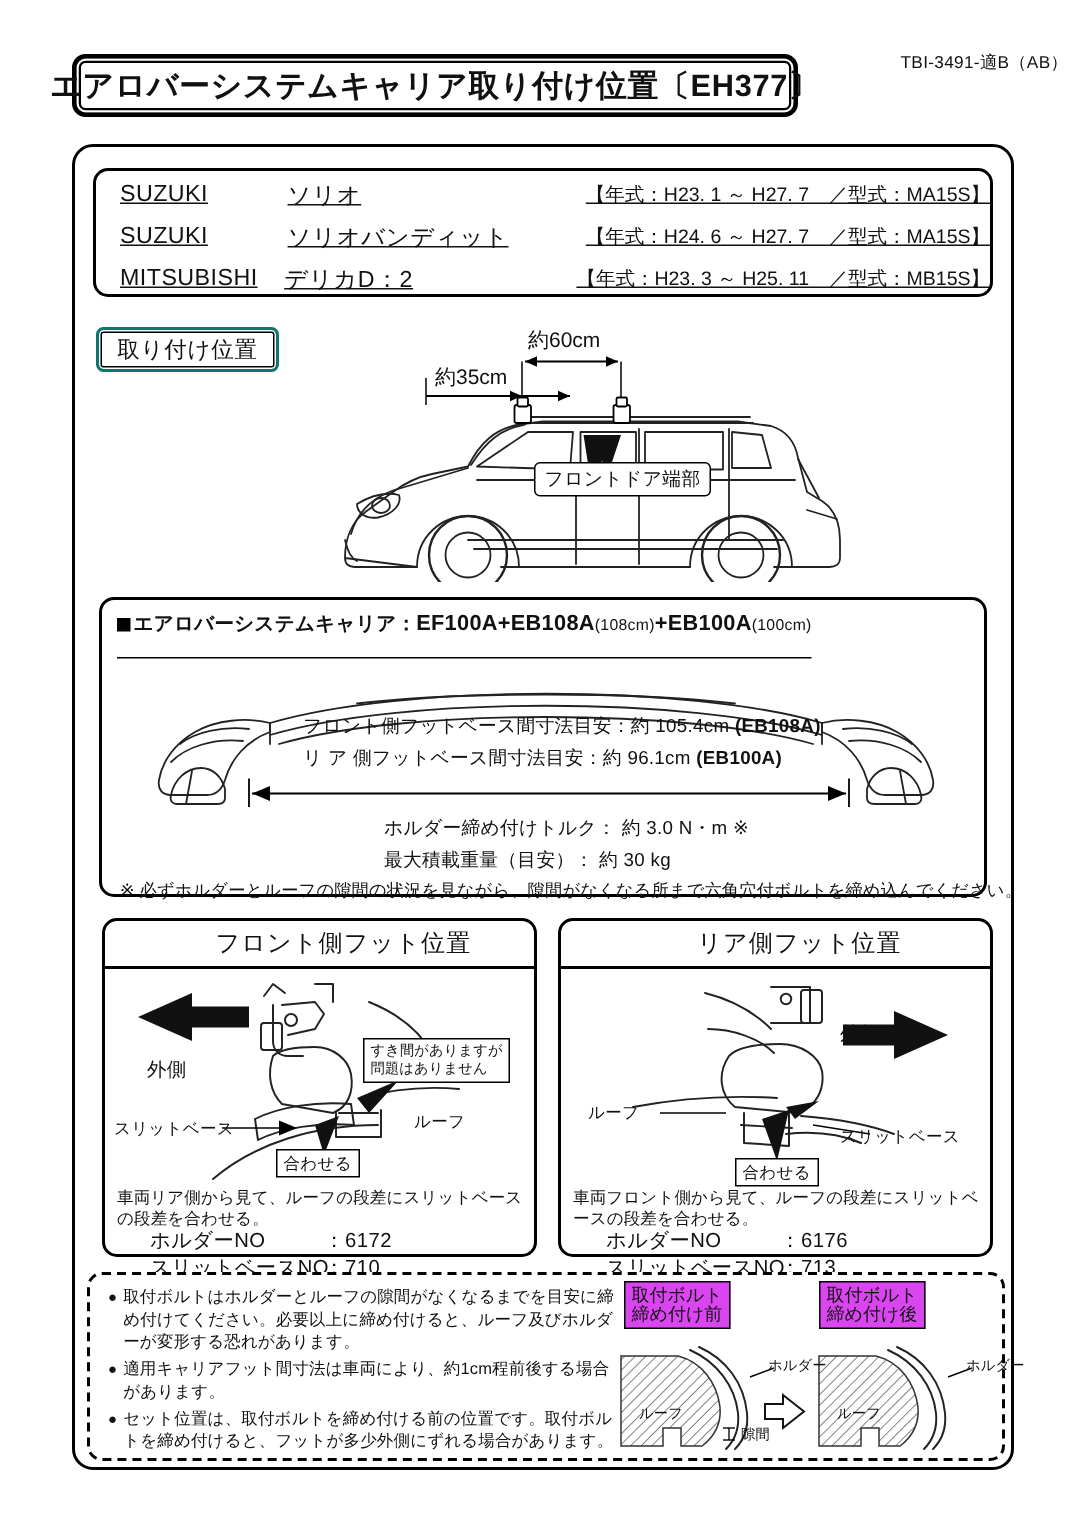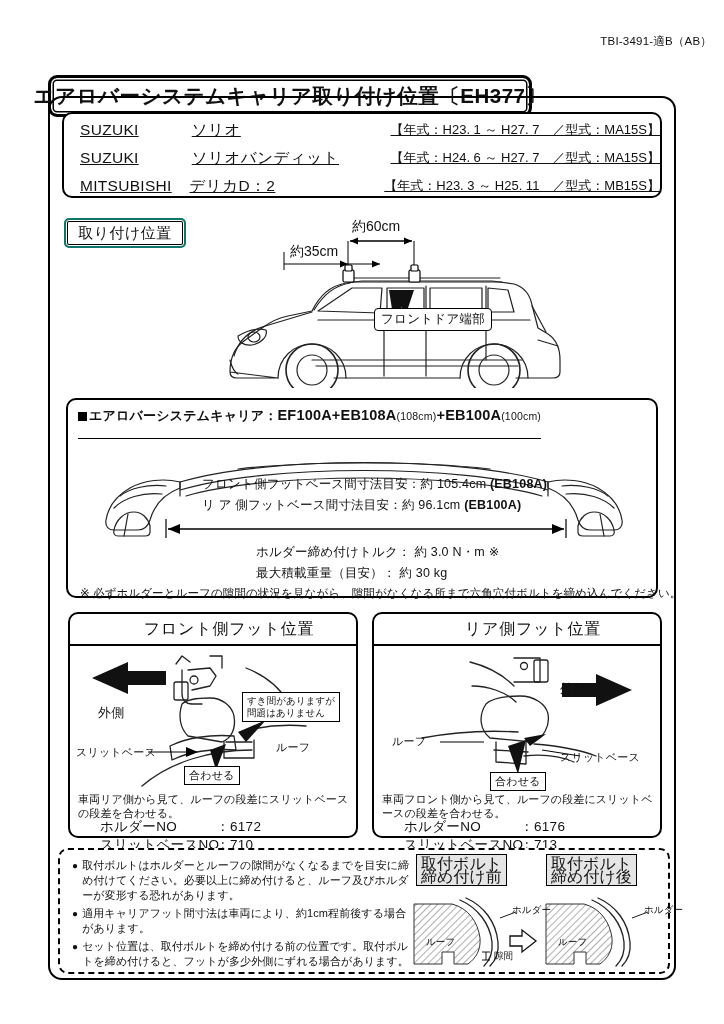--- a/index.html
+++ b/index.html
@@ -35,21 +35,20 @@
     top: 36px;
     width: 478px;
     height: 36px;
     border: 3px solid #000;
     border-radius: 9px;
     box-shadow: 0 0 0 1.5px #fff inset, 0 0 0 3px #000 inset;
     background: #fff;
     display: flex;
     align-items: center;
     justify-content: center;
-    margin-top: 39px;
   }
   .title-box .t {
     font-size: 20.5px;
     font-weight: bold;
     letter-spacing: .5px;
     white-space: nowrap;
   }
 
   
   .main-frame {
@@ -293,22 +292,22 @@
   .bolt-panel {
     position: absolute;
     left: 352px;
     top: 4px;
     width: 252px;
     height: 116px;
   }
   .bolt-sub {
     position: absolute;
     border: 1.5px solid #000;
-    background: #e5e5e5;
-    font-size: 16px;
+    background: #d946ef;
+    font-size: 12px;
     line-height: 13px;
     padding: 2px 4px;
     white-space: nowrap;
   }
   .bolt-lbl {
     position: absolute;
     font-size: 9.5px;
     white-space: nowrap;
     letter-spacing: .1px;
   }
@@ -433,21 +432,21 @@
     </svg>
 
     <div class="front-dir">
       <svg width="90" height="26">
         <polygon points="4,12 30,2 30,8 86,8 86,18 30,18 30,22" fill="#1a1a1a"></polygon>
       </svg>
       <div class="cap">フロント方向</div>
     </div>
   </div>
 
-  <div class="callout" style="left:374px; top:308px;">フロントドア端部</div>
+  <div class="callout" style="left:356px; top:308px;">フロントドア端部</div>
 
   <div class="carrier-box">
     <div class="carrier-head">
       <span class="sq"></span><span>エアロバーシステムキャリア：</span><span class="big">EF100A+EB108A</span><span class="small">(108cm)</span><span class="big">+EB100A</span><span class="small">(100cm)</span>
     </div>
 
     <svg width="592" height="130" style="position:absolute;left:0;top:26px;">
       <g fill="none" stroke="#222" stroke-width="1.2" stroke-linejoin="round" stroke-linecap="round">
 
         <path d="M112 56 C200 30 392 30 480 56"></path>

